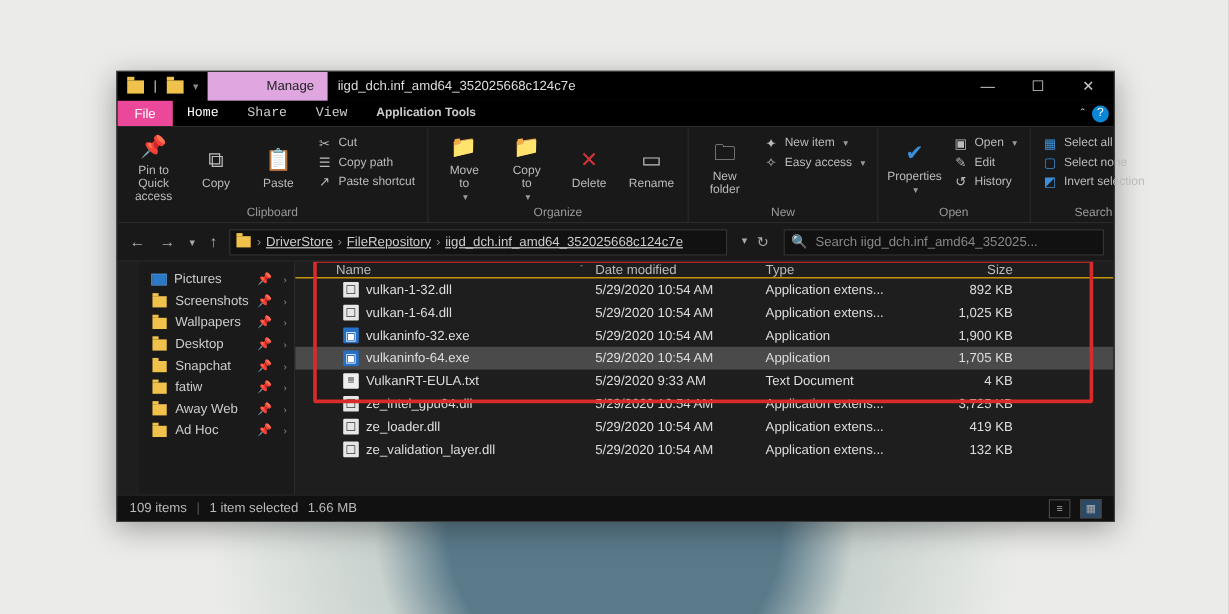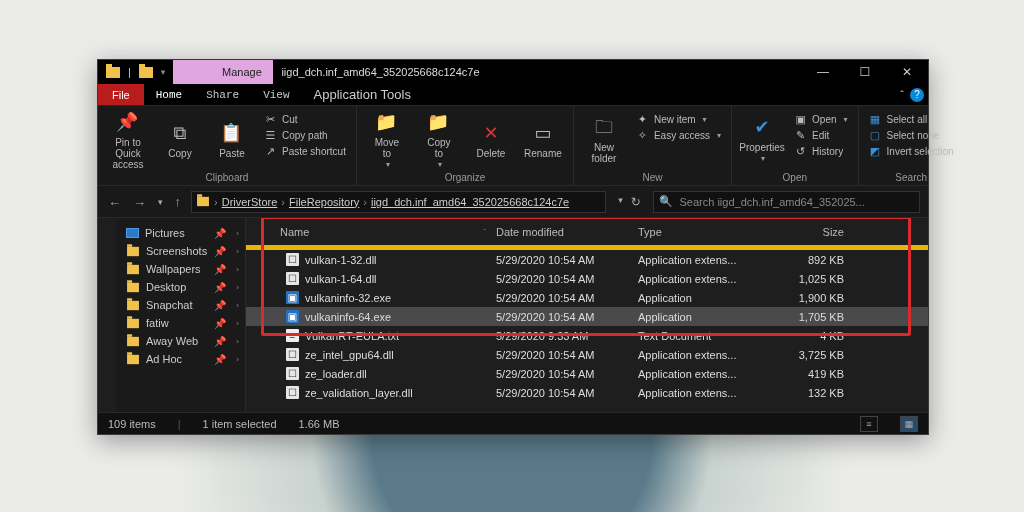--- a/index.html
+++ b/index.html
@@ -10,24 +10,24 @@
   .titlebar { height:24px; display:flex; align-items:stretch; background:#000; }
   .titlebar .ticons { display:flex; align-items:center; gap:8px; padding:0 8px; }
   .folder-glyph { width:14px; height:11px; background:#f0c24b; position:relative; }
   .folder-glyph::before { content:""; position:absolute; top:-3px; left:0; width:6px; height:3px; background:#f0c24b; }
   .titlebar .manage { background:#e0a6e0; color:#222; min-width:100px; text-align:center; display:flex; align-items:center; justify-content:center; font-size:11px;padding-left:37px; }
   .titlebar .wtitle { flex:1; padding:0 8px; display:flex; align-items:center; color:#ddd; font-size:11px; }
   .winbtns { display:flex; }
   .winbtn { width:42px; display:flex; align-items:center; justify-content:center; color:#ccc; }
   
   .tabs { height:22px; display:flex; align-items:stretch; background:#000; border-bottom:1px solid #2a2a2a; position:relative; }
-  .tabs .file { background:#b91c1c; color:#fff; padding:0 14px; display:flex; align-items:center; font-size:11px; }
+  .tabs .file { background:#ec4899; color:#fff; padding:0 14px; display:flex; align-items:center; font-size:11px; }
   .tabs .tab { padding:0 12px; display:flex; align-items:center; font-size:11px; color:#ccc;font-family:Liberation Mono, monospace; }
   .tabs .tab.active { color:#fff; }
-  .tabs .apptools { padding:0 12px; display:flex; align-items:center; font-size:13px; color:#ccc; }
+  .tabs .apptools { padding:0 12px; display:flex; align-items:center; font-size:10px; color:#ccc;font-weight:bold; }
   .tabs-right { position:absolute; right:4px; top:0; height:100%; display:flex; align-items:center; gap:6px; }
   .chev-up { color:#ccc; font-size:11px; }
   .help { width:14px; height:14px; border-radius:50%; background:#0b87d6; color:#fff; font-size:10px; display:flex; align-items:center; justify-content:center; }
   
   .ribbon { height:80px; background:#191919; display:flex; border-bottom:1px solid #2a2a2a; }
   .group { border-right:1px solid #2a2a2a; display:flex; flex-direction:column; }
   .group-body { flex:1; display:flex; align-items:flex-start; padding:4px 6px 0 6px; gap:4px; }
   .group-label { text-align:center; font-size:10px; color:#9a9a9a; padding:2px 0; }
   .bigbtn { width:48px; height:60px; display:flex; flex-direction:column; align-items:center; justify-content:center; gap:2px; color:#bbb; font-size:10px; text-align:center; line-height:1.1; }
   .bigbtn .ico { width:24px; height:24px; display:flex; align-items:center; justify-content:center; font-size:18px; }
@@ -45,35 +45,35 @@
   .search { flex:1; height:22px; background:#111; border:1px solid #333; display:flex; align-items:center; padding:0 6px; color:#888; font-size:11px; gap:6px; }
   
   .body { flex:1; display:flex; overflow:hidden;margin-left:18px; }
   .sidebar { width:130px; background:#1a1a1a; border-right:1px solid #2a2a2a; padding:6px 0; overflow:hidden; }
   .sbitem { display:flex; align-items:center; gap:6px; padding:3px 10px; font-size:11px; color:#ccc; position:relative; }
   .sbitem .pin { position:absolute; right:18px; color:#888; font-size:10px; }
   .sbitem .chv { position:absolute; right:6px; color:#888; font-size:8px; }
   .pic-glyph { width:13px; height:10px; background:linear-gradient(#2a7ac7,#2a7ac7); border:1px solid #4a9ae7; }
   .content { flex:1; position:relative; background:#1e1e1e; overflow:hidden; }
   .filelist { position:absolute; inset:0; }
-  .cols { display:flex; height:32px; align-items:center; color:#bbb; font-size:11px; border-bottom:5px solid #eab308; }
+  .cols { display:flex; height:14px; align-items:center; color:#bbb; font-size:11px; border-bottom:1px solid #eab308; }
   .c-name { width:250px; padding-left:34px; display:flex; align-items:center; gap:4px; }
   .c-date { width:142px; }
   .c-type { width:138px; }
   .c-size { width:86px; text-align:right; padding-right:18px; }
   .row { display:flex; height:19px; align-items:center; color:#ddd; font-size:11px; padding-left:0; }
   .row .c-name { padding-left:40px; display:flex; align-items:center; gap:6px; }
   .row.selected { background:#4a4a4a; }
   .fico { width:13px; height:13px; display:inline-flex; align-items:center; justify-content:center; font-size:10px; }
   .fico.dll { background:#e6e6e6; color:#333; border-radius:1px; }
   .fico.exe { background:#2670c5; color:#fff; border-radius:1px; }
   .fico.txt { background:#eee; color:#333; border-radius:1px; }
   .hilite { position:absolute; border:3px solid #d92b2b; left:15px; top:-2px; width:650px; height:120px; pointer-events:none; border-radius:2px; }
   
-  .status { height:22px; background:#111; border-top:1px solid #2a2a2a; display:flex; align-items:center; padding:0 10px; font-size:11px; color:#bbb; gap:22px; }
+  .status { height:22px; background:#111; border-top:1px solid #2a2a2a; display:flex; align-items:center; padding:0 10px; font-size:11px; color:#bbb; gap:8px; }
   .status .spacer { flex:1; }
   .viewbtn { width:18px; height:16px; border:1px solid #444; display:flex; align-items:center; justify-content:center; font-size:9px; color:#aaa; }
   .viewbtn.active { background:#2a4a6a; }
 </style>
 </head>
 <body>
 
 <div class="backdrop"></div>
 
 <div class="window">

